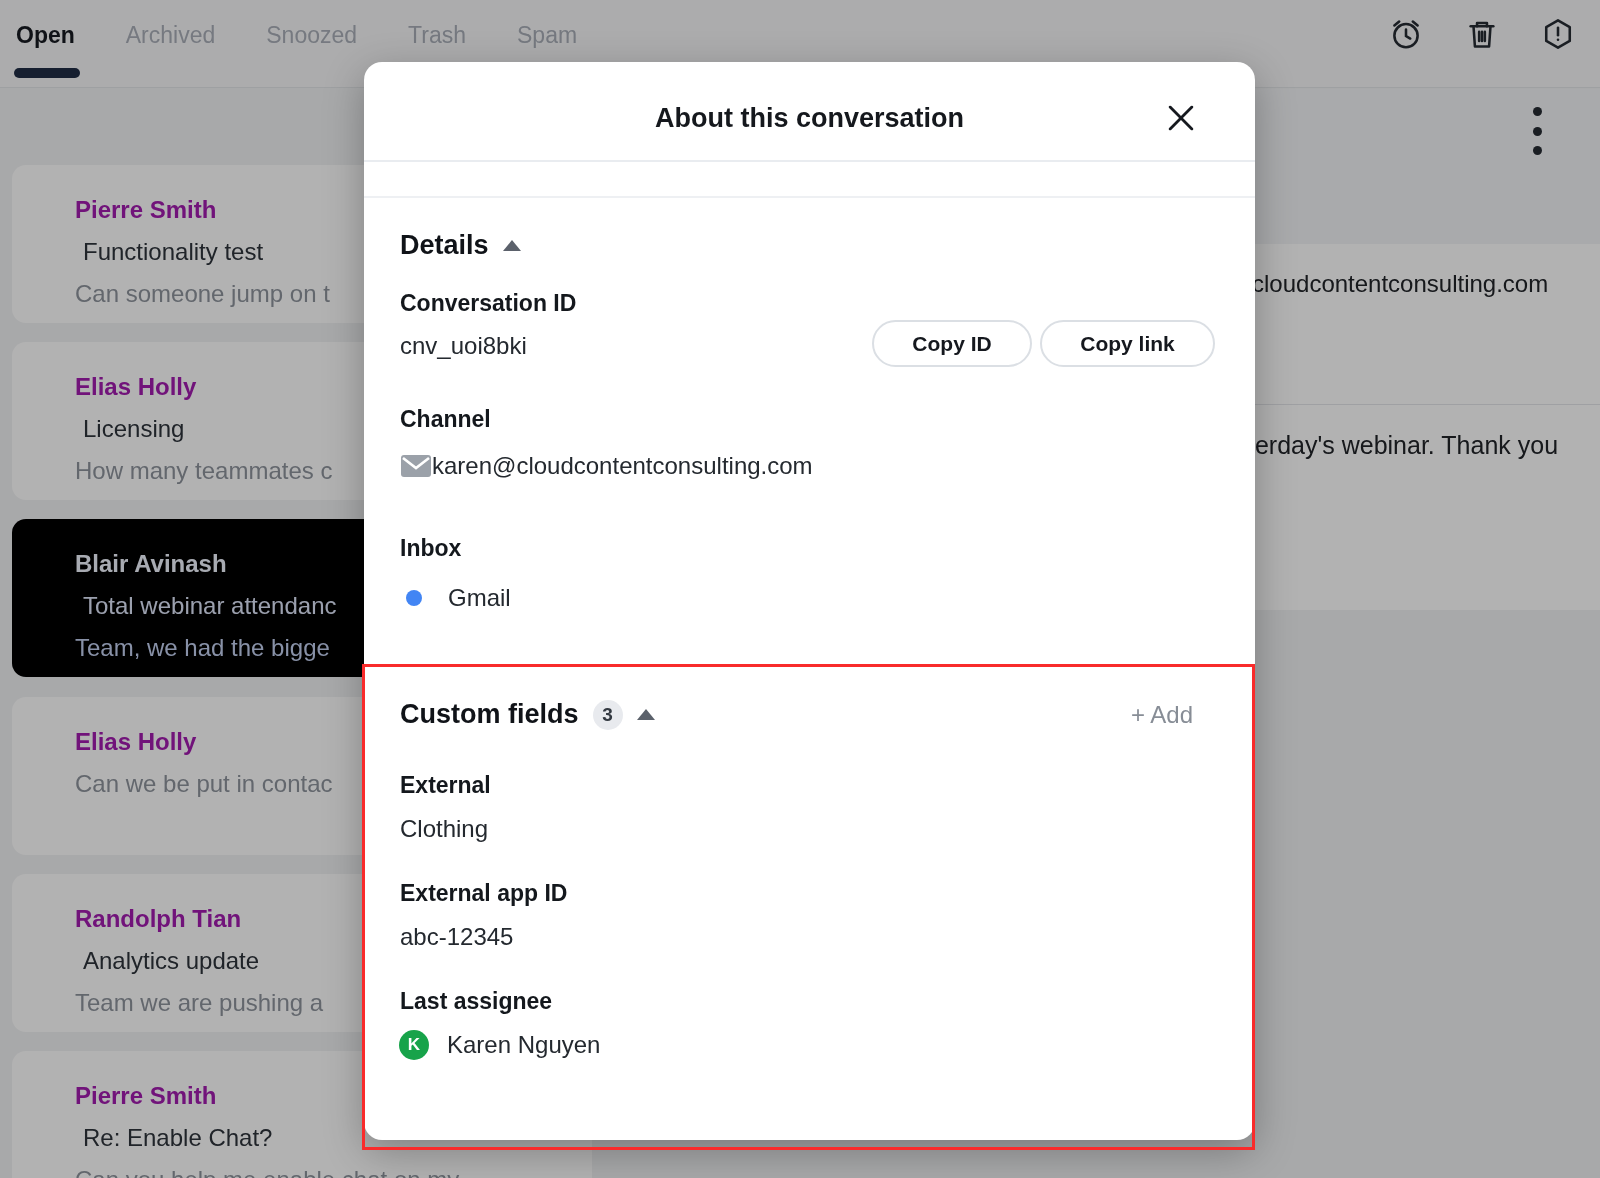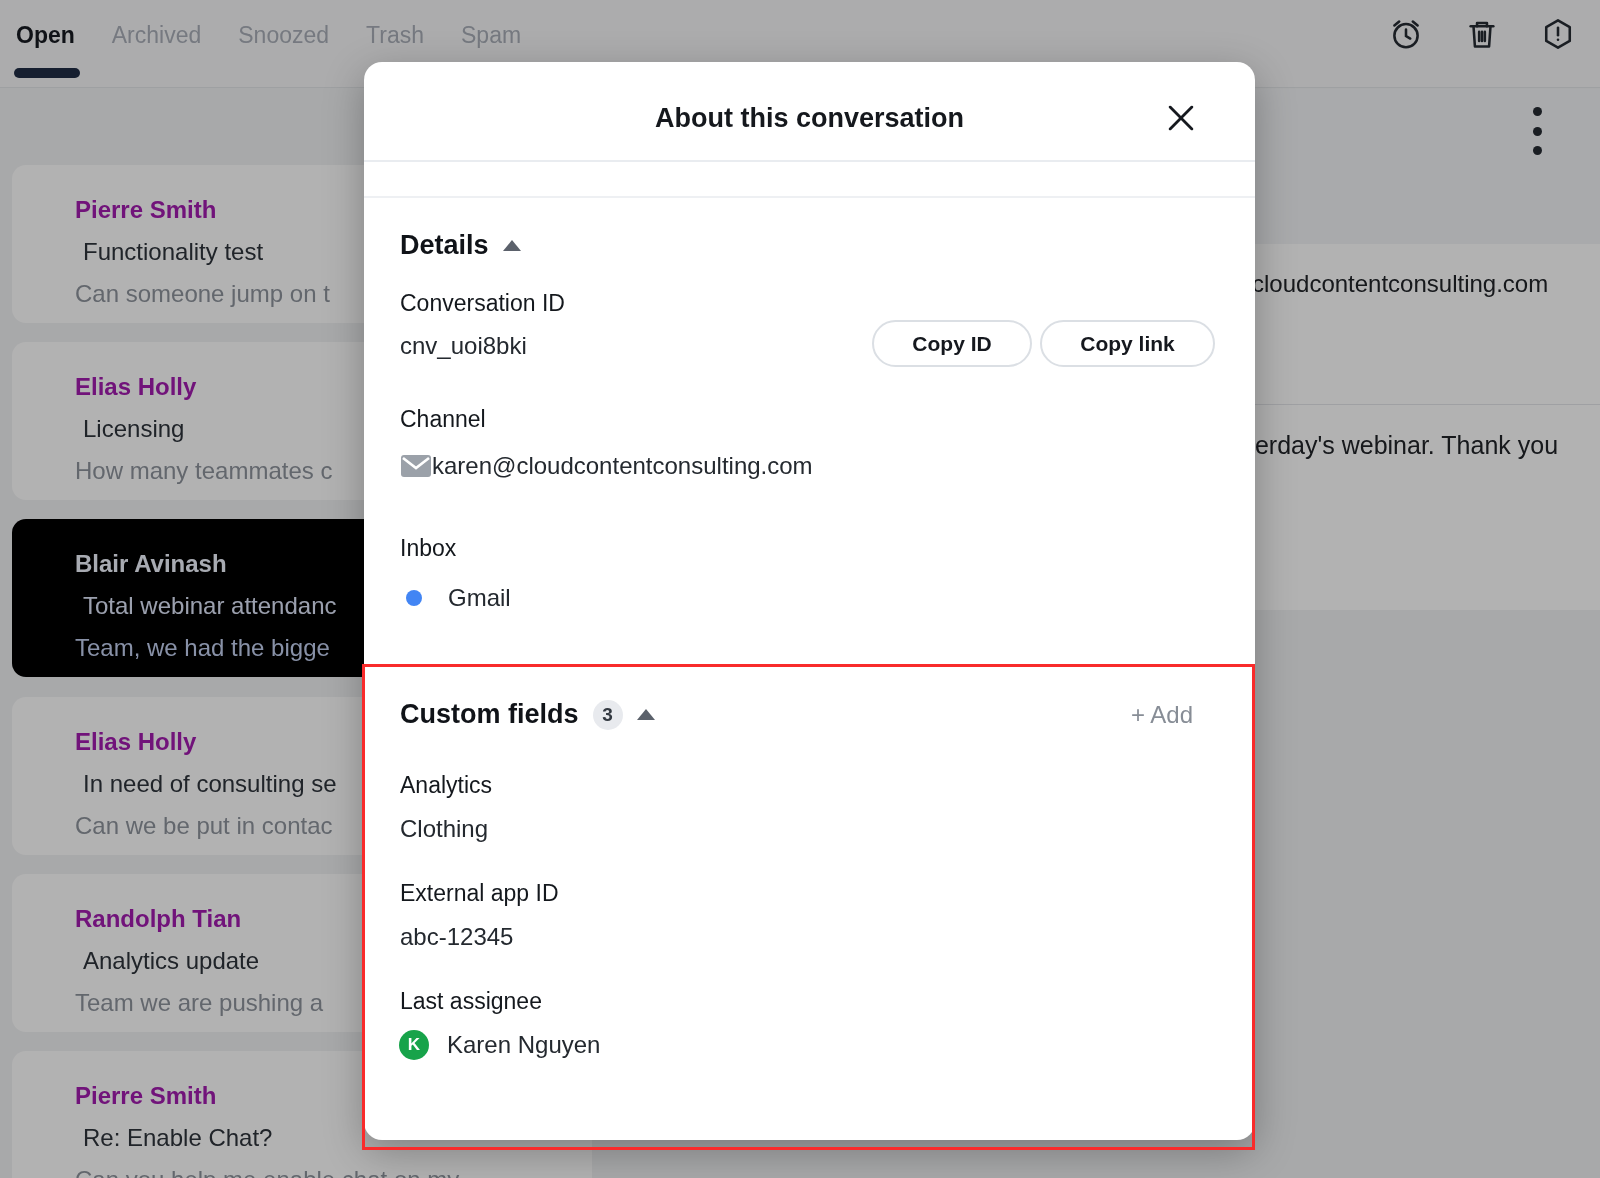--- a/index.html
+++ b/index.html
@@ -6,21 +6,21 @@
   body { background:#777; }
   .root {
     position:relative; width:1600px; height:1178px; overflow:hidden;
     background:#f1f2f4; font-family:"Liberation Sans", sans-serif;
   }
   
   .topbar {
     position:absolute; left:0; top:0; width:1600px; height:88px;
     background:#f6f7f8; border-bottom:1px solid #e3e5e9; z-index:1;
   }
-  .tabs { position:absolute; left:16px; top:22px; display:flex; gap:37px; }
+  .tabs { position:absolute; left:16px; top:22px; display:flex; gap:51px; }
   .tab { font-size:23px; color:#a9aeb8; font-weight:500; cursor:pointer; white-space:nowrap; }
   .tab.active { color:#171b21; font-weight:700; }
   .tab-underline {
     position:absolute; left:14px; top:68px; width:66px; height:10px;
     border-radius:5px; background:#202d46;
   }
   .topbar-icons { position:absolute; right:24px; top:16px; display:flex; gap:40px; }
   .icon-btn { width:36px; height:36px; display:flex; align-items:center; justify-content:center; cursor:pointer; }
 
   .list-panel { position:absolute; left:0; top:88px; width:600px; height:1090px; background:#f1f2f4; z-index:1; }
@@ -55,21 +55,21 @@
   }
   .modal-header { position:absolute; left:0; top:0; width:100%; height:98px;margin-top:7px; }
   .modal-title { width:100%; text-align:center; line-height:98px; font-size:27px; font-weight:700; color:#15181d; }
   .modal-close { position:absolute; right:58px; top:33px; width:32px; height:32px; display:flex; align-items:center; justify-content:center; cursor:pointer; }
   .divider1 { position:absolute; left:0; top:98px; width:100%; height:0; border-top:2px solid #e9ecf0; }
   .divider2 { position:absolute; left:0; top:134px; width:100%; height:0; border-top:2px solid #eef0f3; }
 
   .m-abs { position:absolute; white-space:nowrap; }
   .section-heading { font-size:27px; font-weight:700; color:#101318; display:flex; align-items:center; gap:14px; }
   .chev-up { width:0; height:0; border-left:9px solid transparent; border-right:9px solid transparent; border-bottom:11px solid #5b616b; cursor:pointer; }
-  .field-label { font-size:23px; font-weight:400; color:#14181d; }
+  .field-label { font-size:23px; font-weight:700; color:#14181d; }
   .field-value { font-size:24px; color:#24292f; }
   .pill-btn {
     display:inline-flex; align-items:center; justify-content:center;
     height:47px; border:2px solid #dbdfe4; border-radius:26px;
     font-size:21px; font-weight:600; color:#15181e; background:#fff; cursor:pointer;
   }
   .row { display:flex; align-items:center; }
   .badge-count {
     width:30px; height:30px; border-radius:50%; background:#e8eaee;
     color:#333941; font-size:19px; font-weight:600;
@@ -142,21 +142,20 @@
       <div class="subject">Licensing</div>
       <div class="preview">How many teammates c</div>
     </div>
     <div class="convo-card selected" style="top:431px;">
       <div class="name">Blair Avinash</div>
       <div class="subject">Total webinar attendanc</div>
       <div class="preview">Team, we had the bigge</div>
     </div>
     <div class="convo-card" style="top:609px;">
       <div class="name">Elias Holly</div>
-      <div class="subject">In need of consulting se</div>
       <div class="preview">Can we be put in contac</div>
     </div>
     <div class="convo-card" style="top:786px;">
       <div class="name">Randolph Tian</div>
       <div class="subject">Analytics update</div>
       <div class="preview">Team we are pushing a</div>
     </div>
     <div class="convo-card" style="top:963px;">
       <div class="name">Pierre Smith</div>
       <div class="subject">Re: Enable Chat?</div>
@@ -218,21 +217,21 @@
       <span class="field-value">Gmail</span>
     </div>
 
     <div class="m-abs section-heading" style="left:36px; top:637px;">
       <span>Custom fields</span>
       <span class="badge-count">3</span>
       <span class="chev-up"></span>
     </div>
     <div class="m-abs add-link" style="top:639px; right:62px;">+ Add</div>
 
-    <div class="m-abs field-label" style="left:36px; top:710px;">Analytics</div>
+    <div class="m-abs field-label" style="left:36px; top:710px;">External</div>
     <div class="m-abs field-value" style="left:36px; top:753px;">Clothing</div>
 
     <div class="m-abs field-label" style="left:36px; top:818px;">External app ID</div>
     <div class="m-abs field-value" style="left:36px; top:861px;">abc-12345</div>
 
     <div class="m-abs field-label" style="left:36px; top:926px;">Last assignee</div>
     <div class="m-abs row" style="left:35px; top:968px; gap:18px;">
       <span class="avatar">K</span>
       <span class="field-value">Karen Nguyen</span>
     </div>

